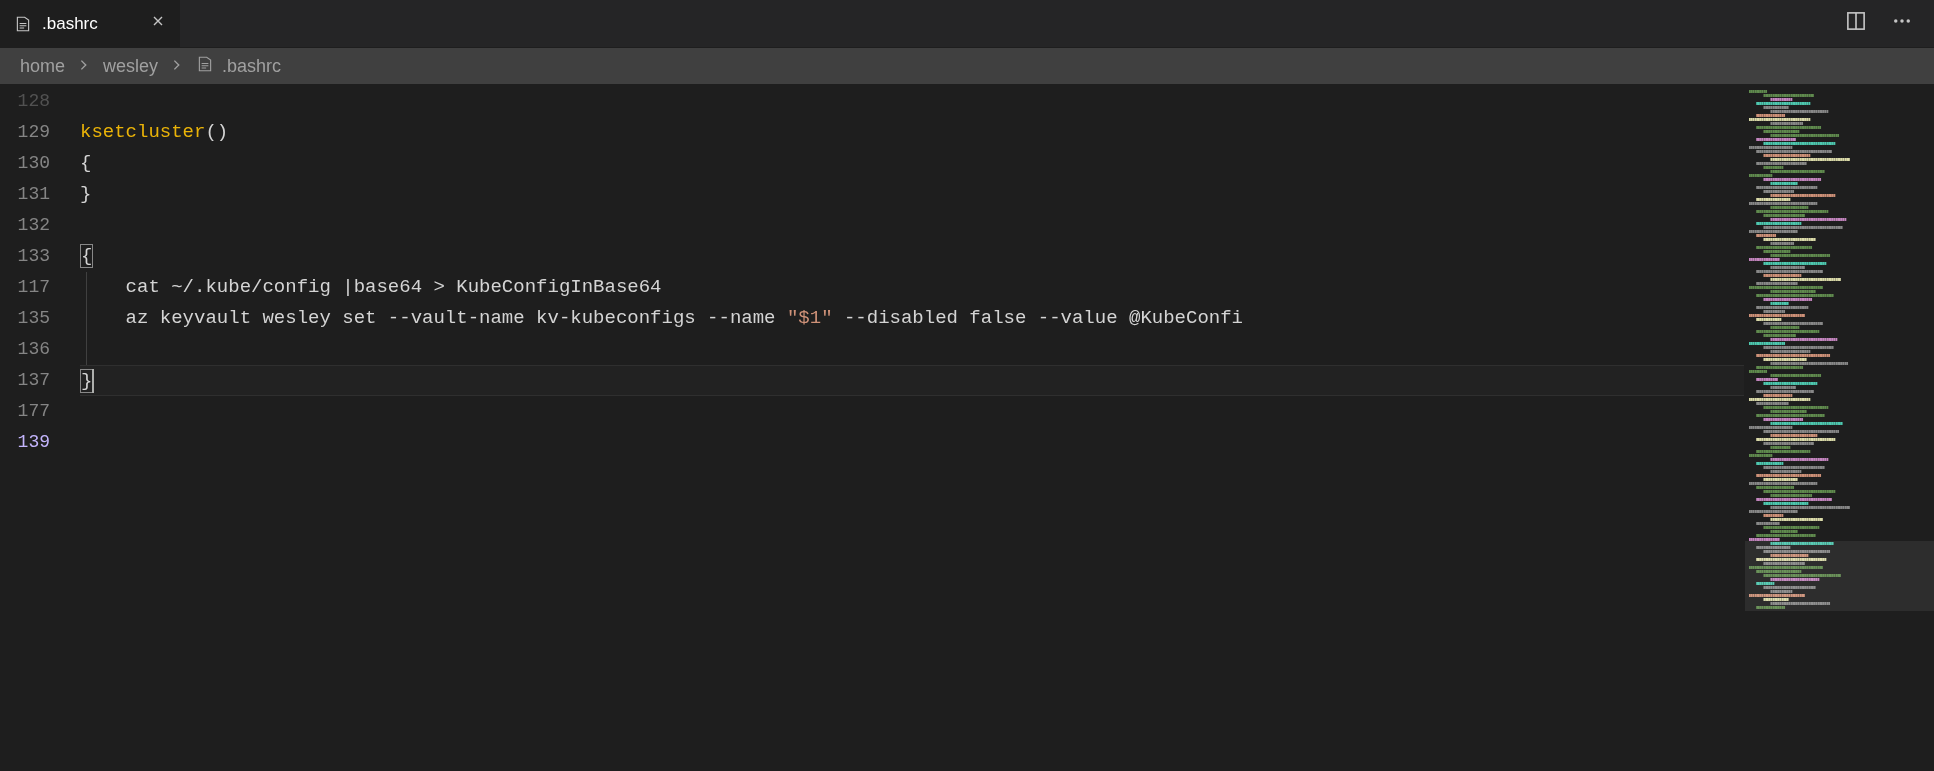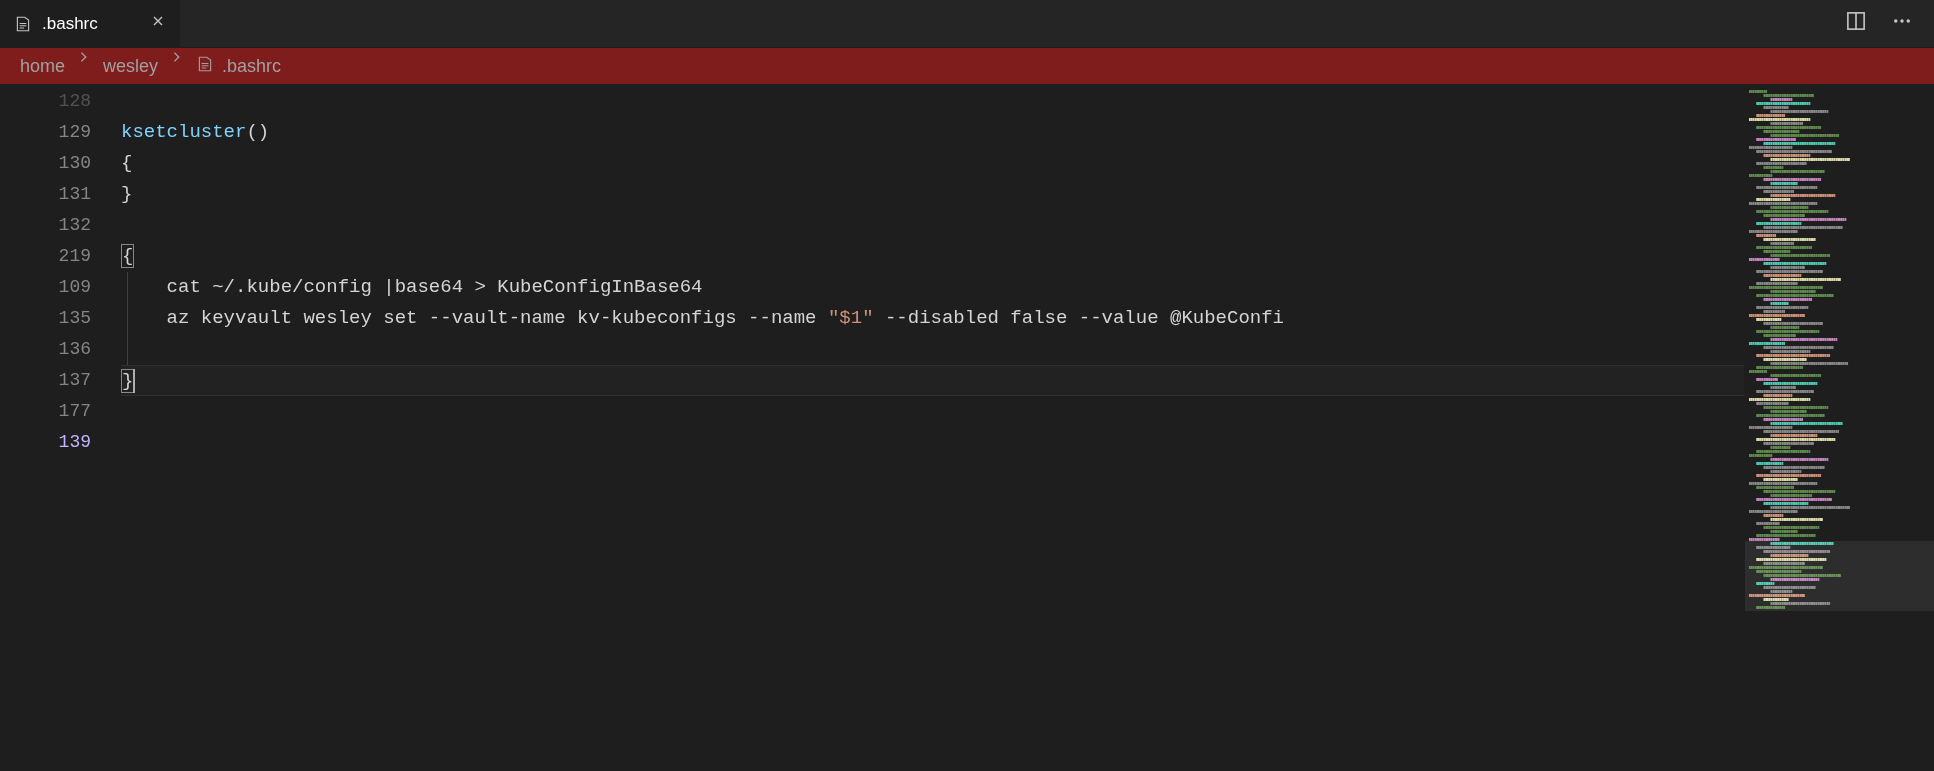--- a/index.html
+++ b/index.html
@@ -36,42 +36,42 @@
     margin-left: auto;
     display: flex;
     align-items: center;
     gap: 26px;
     padding-right: 22px;
     color: #c5c5c5;
   }
   .breadcrumbs {
     height: 36px;
     display: flex;
+    align-items: center;
     padding-left: 20px;
     gap: 12px;
     color: #a0a0a0;
     font-family: "Segoe UI", -apple-system, sans-serif;
     font-size: 18px;
-    background: #7f1d1d;
+    background: #404040;
   }
   .breadcrumbs .chev { color: #a0a0a0; }
   .breadcrumbs .crumb { display: flex; align-items: center; gap: 8px; }
   .editor-area {
     display: flex;
     height: calc(100% - 48px - 36px);
     position: relative;
   }
   .gutter {
     width: 80px;
     text-align: right;
     color: #858585;
     padding-top: 2px;
     font-size: 18px;
     flex-shrink: 0;
-    margin-left: 41px;
   }
   .gutter .ln { height: 31px; line-height: 31px; padding-right: 30px; }
   .gutter .ln.dim { opacity: 0.5; }
   .gutter .ln.current { color: #c4b5fd; }
   .code {
     flex: 1;
     padding-top: 2px;
     font-size: 19px;
     position: relative;
     overflow: hidden;
@@ -83,21 +83,21 @@
     border-bottom: 1px solid rgba(255,255,255,0.06);
   }
   .indent-guide {
     position: absolute;
     left: 0;
     top: 0;
     bottom: 0;
     width: 1px;
     border-left: 1px solid #404040;
   }
-  .tok-fn { color: #7dd3fc; }
+  .tok-fn { color: #eab308; }
   .tok-str { color: #ce9178; }
   .tok-brace-match { border: 1px solid #888; }
   .cursor {
     display: inline-block;
     width: 2px;
     height: 24px;
     background: #aeafad;
     vertical-align: middle;
     margin-left: -1px;
   }
@@ -192,22 +192,22 @@
   </span>
 </div>
 
 <div class="editor-area">
   <div class="gutter" id="gutter">
       <div class="ln dim">128</div>
       <div class="ln">129</div>
       <div class="ln">130</div>
       <div class="ln">131</div>
       <div class="ln">132</div>
-      <div class="ln">219</div>
-      <div class="ln">109</div>
+      <div class="ln">133</div>
+      <div class="ln">117</div>
       <div class="ln">135</div>
       <div class="ln">136</div>
       <div class="ln">137</div>
       <div class="ln">177</div>
       <div class="ln current">139</div>
     </div>
   <div class="code" id="code">
       <div class="line"></div>
       <div class="line"><span class="tok-fn">ksetcluster</span><span>()</span></div>
       <div class="line"><span>{</span></div>

